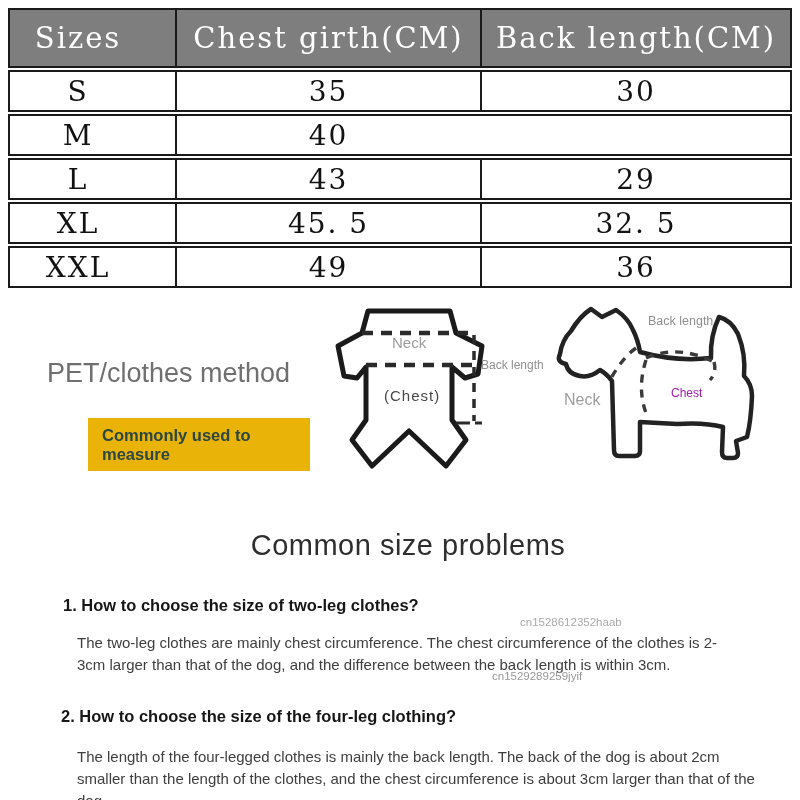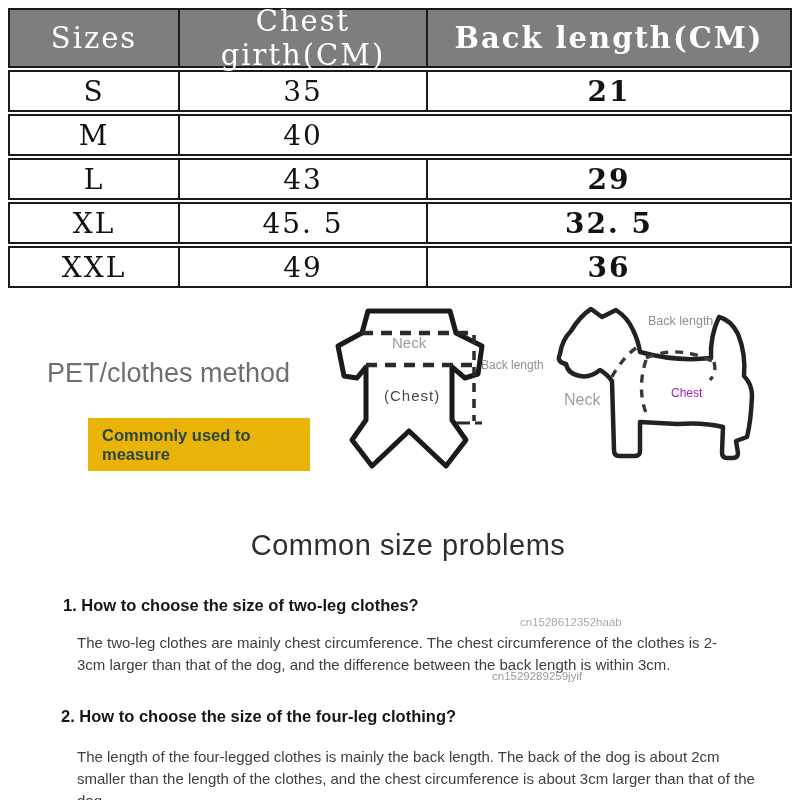--- a/index.html
+++ b/index.html
@@ -15,23 +15,23 @@
     font-family:"DejaVu Serif","Liberation Serif",serif;
   }
   .t-row.head{height:60px;background:#7e7e7e;color:#ffffff;}
   .t-row.data{height:42px;color:#121212;}
   .cell{
     box-sizing:border-box;display:flex;align-items:center;justify-content:center;
     height:100%;text-align:center;letter-spacing:2px;
   }
   .head .cell{font-size:29px;}
   .data .cell{font-size:28px;}
-  .c1{width:168px;}
-  .c2{width:248px;border-left:2px solid #1a1a1a;}
-  .c3{flex:1;border-left:2px solid #1a1a1a;font-weight:bold;}
+  .c1{width:136px;}
+  .c2{width:305px;border-left:2px solid #1a1a1a;margin-left:29px;}
+  .c3{flex:1;border-left:2px solid #1a1a1a;}
   
   .pet-title{position:absolute;left:47px;top:358px;font-size:27px;color:#6f6f6f;}
   .note-box{
     position:absolute;left:88px;top:418px;width:222px;height:53px;box-sizing:border-box;
     background:#eab308;padding:8px 0 0 14px;
   }
   .note-box span{display:block;font-size:16.5px;font-weight:bold;color:#2b4742;line-height:18.5px;}
   .diagram{position:absolute;}
   .dlabel{position:absolute;white-space:nowrap;}
   .lbl-clothes-neck{left:392px;top:334px;font-size:15px;color:#9b9b9b;}
@@ -60,21 +60,21 @@
 
 <div class="size-table">
   <div class="t-row head">
     <div class="cell c1">Sizes</div>
     <div class="cell c2">Chest girth(CM)</div>
     <div class="cell c3">Back length(CM)</div>
   </div>
   <div class="t-row data">
     <div class="cell c1">S</div>
     <div class="cell c2">35</div>
-    <div class="cell c3">21</div>
+    <div class="cell c3">30</div>
   </div>
   <div class="t-row data">
     <div class="cell c1">M</div>
     <div class="cell c2">40</div>
   </div>
   <div class="t-row data">
     <div class="cell c1">L</div>
     <div class="cell c2">43</div>
     <div class="cell c3">29</div>
   </div>

